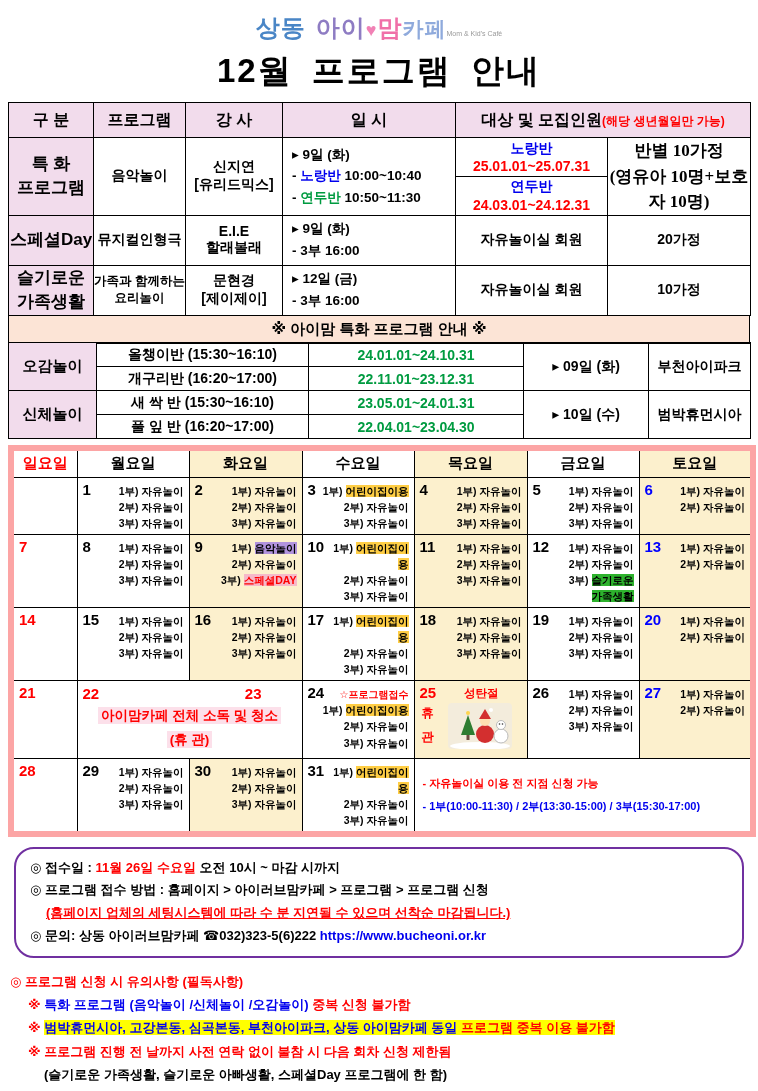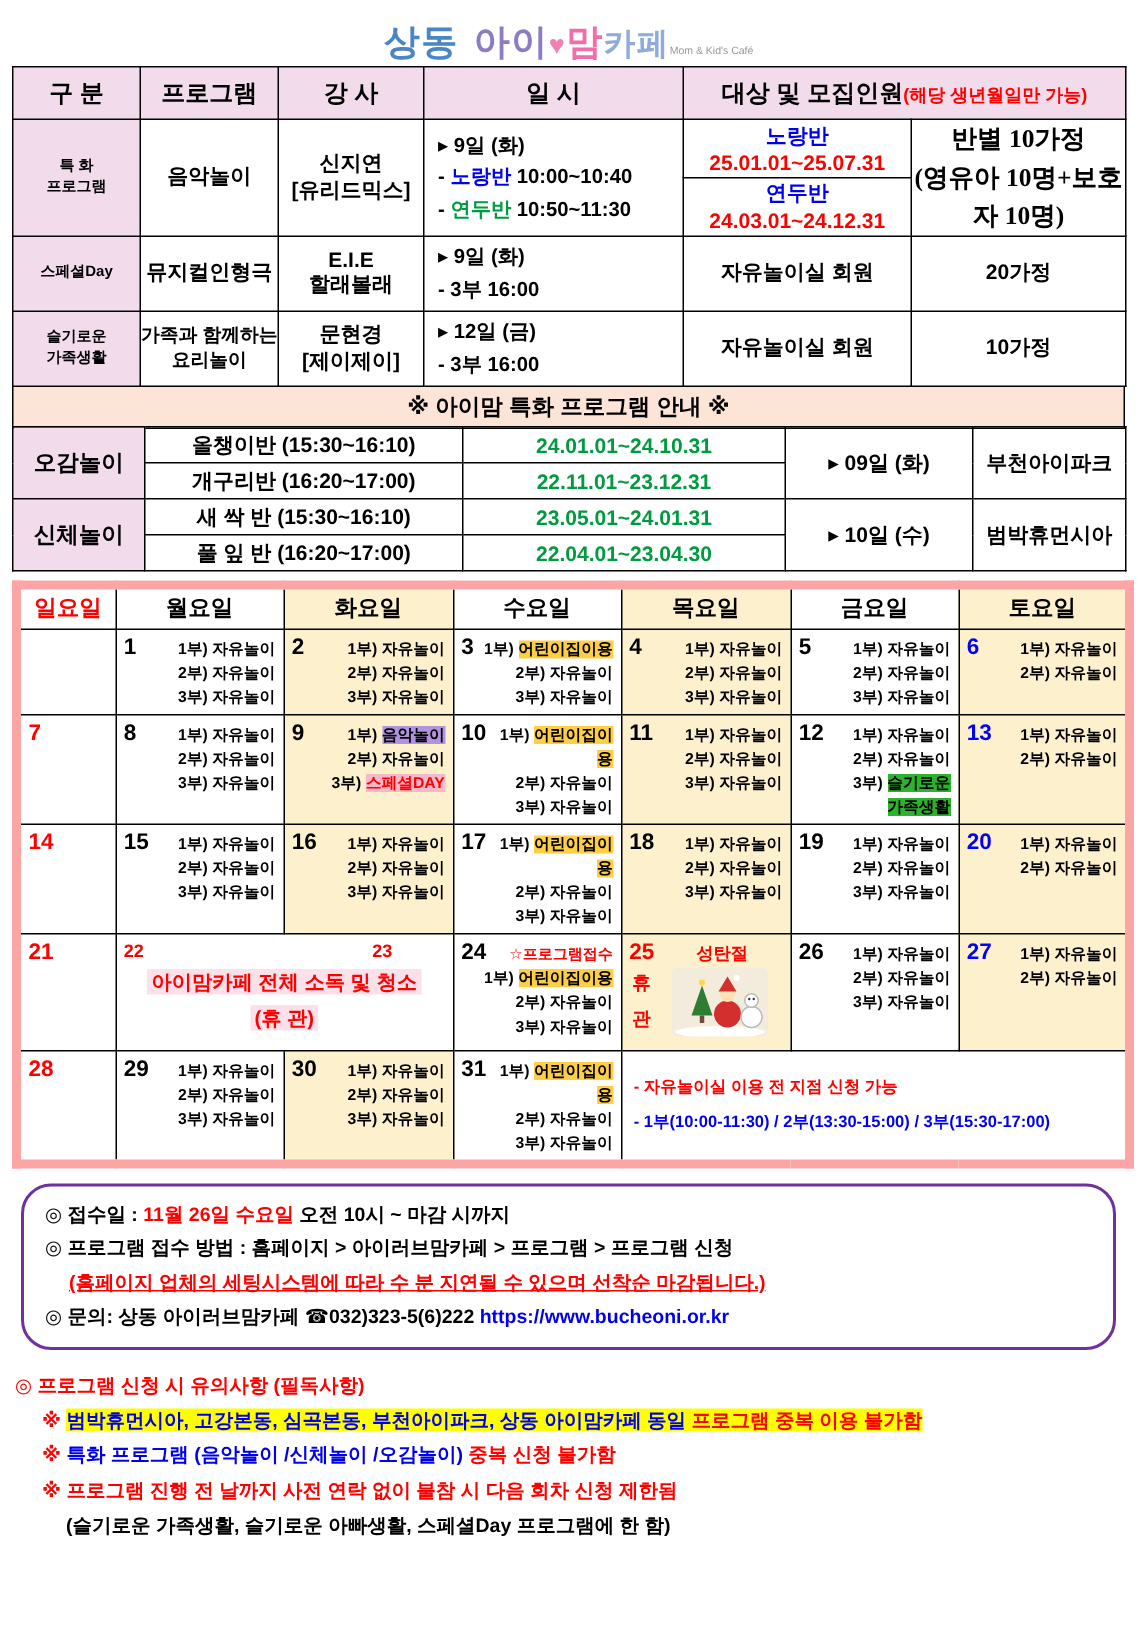--- a/index.html
+++ b/index.html
@@ -29,21 +29,21 @@
   .logo-row .mam{color:#F06FA8}
   .logo-row .cafe{color:#8FAADC; font-size:21px;}
   .logo-row .tagline{color:#999; font-size:7px; font-weight:normal; letter-spacing:0;}
   .main-title{ text-align:center; font-size:33px; font-weight:bold; letter-spacing:2px; word-spacing:8px; padding:5px 0 8px 0;}
 
   
   table{ border-collapse: collapse; width:742px; table-layout:fixed;}
   td,th{ border:1.5px solid #000; text-align:center; vertical-align:middle; font-weight:bold;}
   .t1 th{ background:#F2DCEC; font-size:16px; height:35px;}
   .t1 td{ font-size:14px; }
-  .t1 .cat{ background:#F2DCEC; font-size:10px; line-height:1.4;}
+  .t1 .cat{ background:#F2DCEC; font-size:17px; line-height:1.4;}
   .t1 .sched{ text-align:left; padding-left:9px; line-height:1.6; font-size:13.5px;}
   .t1 .grp{ line-height:1.3; font-size:14px;}
   .t1 .cap{ font-size:17px; line-height:1.5;font-family:Liberation Serif, serif;}
   .hsub{font-size:12px;}
   .r1{height:36px;}
   .r23{height:50px;}
 
   .banner{
     width:742px; border:1.5px solid #000; border-top:none; margin-top:0;
     background:#FCE4D6; text-align:center; font-weight:bold; font-size:15px; padding:4px 0;
@@ -59,21 +59,21 @@
   
   .cal{ margin-top:6px; border:6px solid #fca5a5;}
   .cal td{ border:1.5px solid #000; vertical-align:top; padding:0;}
   .cal .hrow td{ height:29px; vertical-align:middle; font-size:15px;}
   .cal td.ycol{ background:#FCF0CD;}
   .cal td.sunh{ color:#FF0000;}
   .daynum{ float:left; font-size:15px; line-height:1; padding:4px 0 0 5px; font-weight:bold;}
   .daynum.rednum{color:#FF0000} .daynum.bluenum{color:#0000FF}
   .cal-lines{ text-align:right; padding:5px 5px 2px 0; font-size:10.5px; line-height:1.55; font-weight:bold;}
   .closure-cell .cdays{ display:flex; justify-content:space-between; padding:4px 40px 0 5px;}
-  .closure-cell .cdays span{ color:#FF0000; font-size:12px; font-weight:bold;}
+  .closure-cell .cdays span{ color:#FF0000; font-size:15px; font-weight:bold;}
   .closure-cell .cnote{ text-align:center; color:#FF0000; font-weight:bold; font-size:13.5px; line-height:1.8; margin-top:2px;}
   .closure-cell .cnote .bgp{ background:#FCE0EA; padding:1px 3px;}
   .notice-cell{ vertical-align:middle !important;}
   .notice-cell .nlines{ text-align:left; padding:6px 4px 6px 8px; font-size:11px; font-weight:bold; line-height:2.1;}
   .xmas-top{ display:flex; }
   .xmas-title{ flex:1; text-align:center; color:#FF0000; font-size:11.5px; font-weight:bold; padding-top:5px;}
   .xmas-body{ display:flex; align-items:center; }
   .xmas-closed{ width:22px; color:#FF0000; font-weight:bold; font-size:12.5px; text-align:center; line-height:1.9; padding-left:4px;}
   .xmas-art{ flex:1; display:flex; justify-content:center; padding:2px 4px 2px 0;}
 
@@ -92,20 +92,21 @@
   .notes .ind2{ padding-left:34px;}
 </style>
 </head>
 <body>
 
 <div class="page">
 
   <div class="logo-row">
     <span class="region">상동</span><span class="ai">아이</span><span class="heart">♥</span><span class="mam">맘</span><span class="cafe">카페</span><span class="tagline">Mom &amp; Kid's Café</span>
   </div>
+  <div class="main-title">12월 프로그램 안내</div>
 
   <table class="t1">
     <colgroup>
         <col style="width:85px">
         <col style="width:92px">
         <col style="width:97px">
         <col style="width:173px">
         <col style="width:152px">
         <col style="width:143px">
       </colgroup>
@@ -502,19 +503,19 @@
 
   <div class="infobox">
     <div class="line"><span>◎ 접수일 : </span><span class="red">11월 26일 수요일</span><span> 오전 10시 ~ 마감 시까지</span></div>
     <div class="line"><span>◎ 프로그램 접수 방법 : 홈페이지 &gt; 아이러브맘카페 &gt; 프로그램 &gt; 프로그램 신청</span></div>
     <div class="line indent"><span class="red underline">(홈페이지 업체의 세팅시스템에 따라 수 분 지연될 수 있으며 선착순 마감됩니다.)</span></div>
     <div class="line"><span>◎ 문의: 상동 아이러브맘카페 ☎032)323-5(6)222 </span><a class="blue">https://www.bucheoni.or.kr</a></div>
   </div>
 
   <div class="notes" id="notes">
       <div class="line"><span class="red">◎ 프로그램 신청 시 유의사항 (필독사항)</span></div>
+      <div class="line ind1"><span class="red">※ </span><span class="blue">특화 프로그램 (음악놀이 /신체놀이 /오감놀이)</span><span> </span><span class="red">중복 신청 불가함</span></div>
       <div class="line ind1"><span class="red">※ </span><span class="blue hl-yellow2">범박휴먼시아, 고강본동, 심곡본동, 부천아이파크, 상동 아이맘카페 동일 </span><span class="red hl-yellow2">프로그램 중복 이용 불가함</span></div>
-      <div class="line ind1"><span class="red">※ </span><span class="blue">특화 프로그램 (음악놀이 /신체놀이 /오감놀이)</span><span> </span><span class="red">중복 신청 불가함</span></div>
       <div class="line ind1"><span class="red">※ </span><span class="red">프로그램 진행 전 날까지 사전 연락 없이 불참 시 다음 회차 신청 제한됨</span></div>
       <div class="line ind2"><span>(슬기로운 가족생활, 슬기로운 아빠생활, 스페셜Day 프로그램에 한 함)</span></div>
     </div>
 
 </div>
 
 </body></html>

